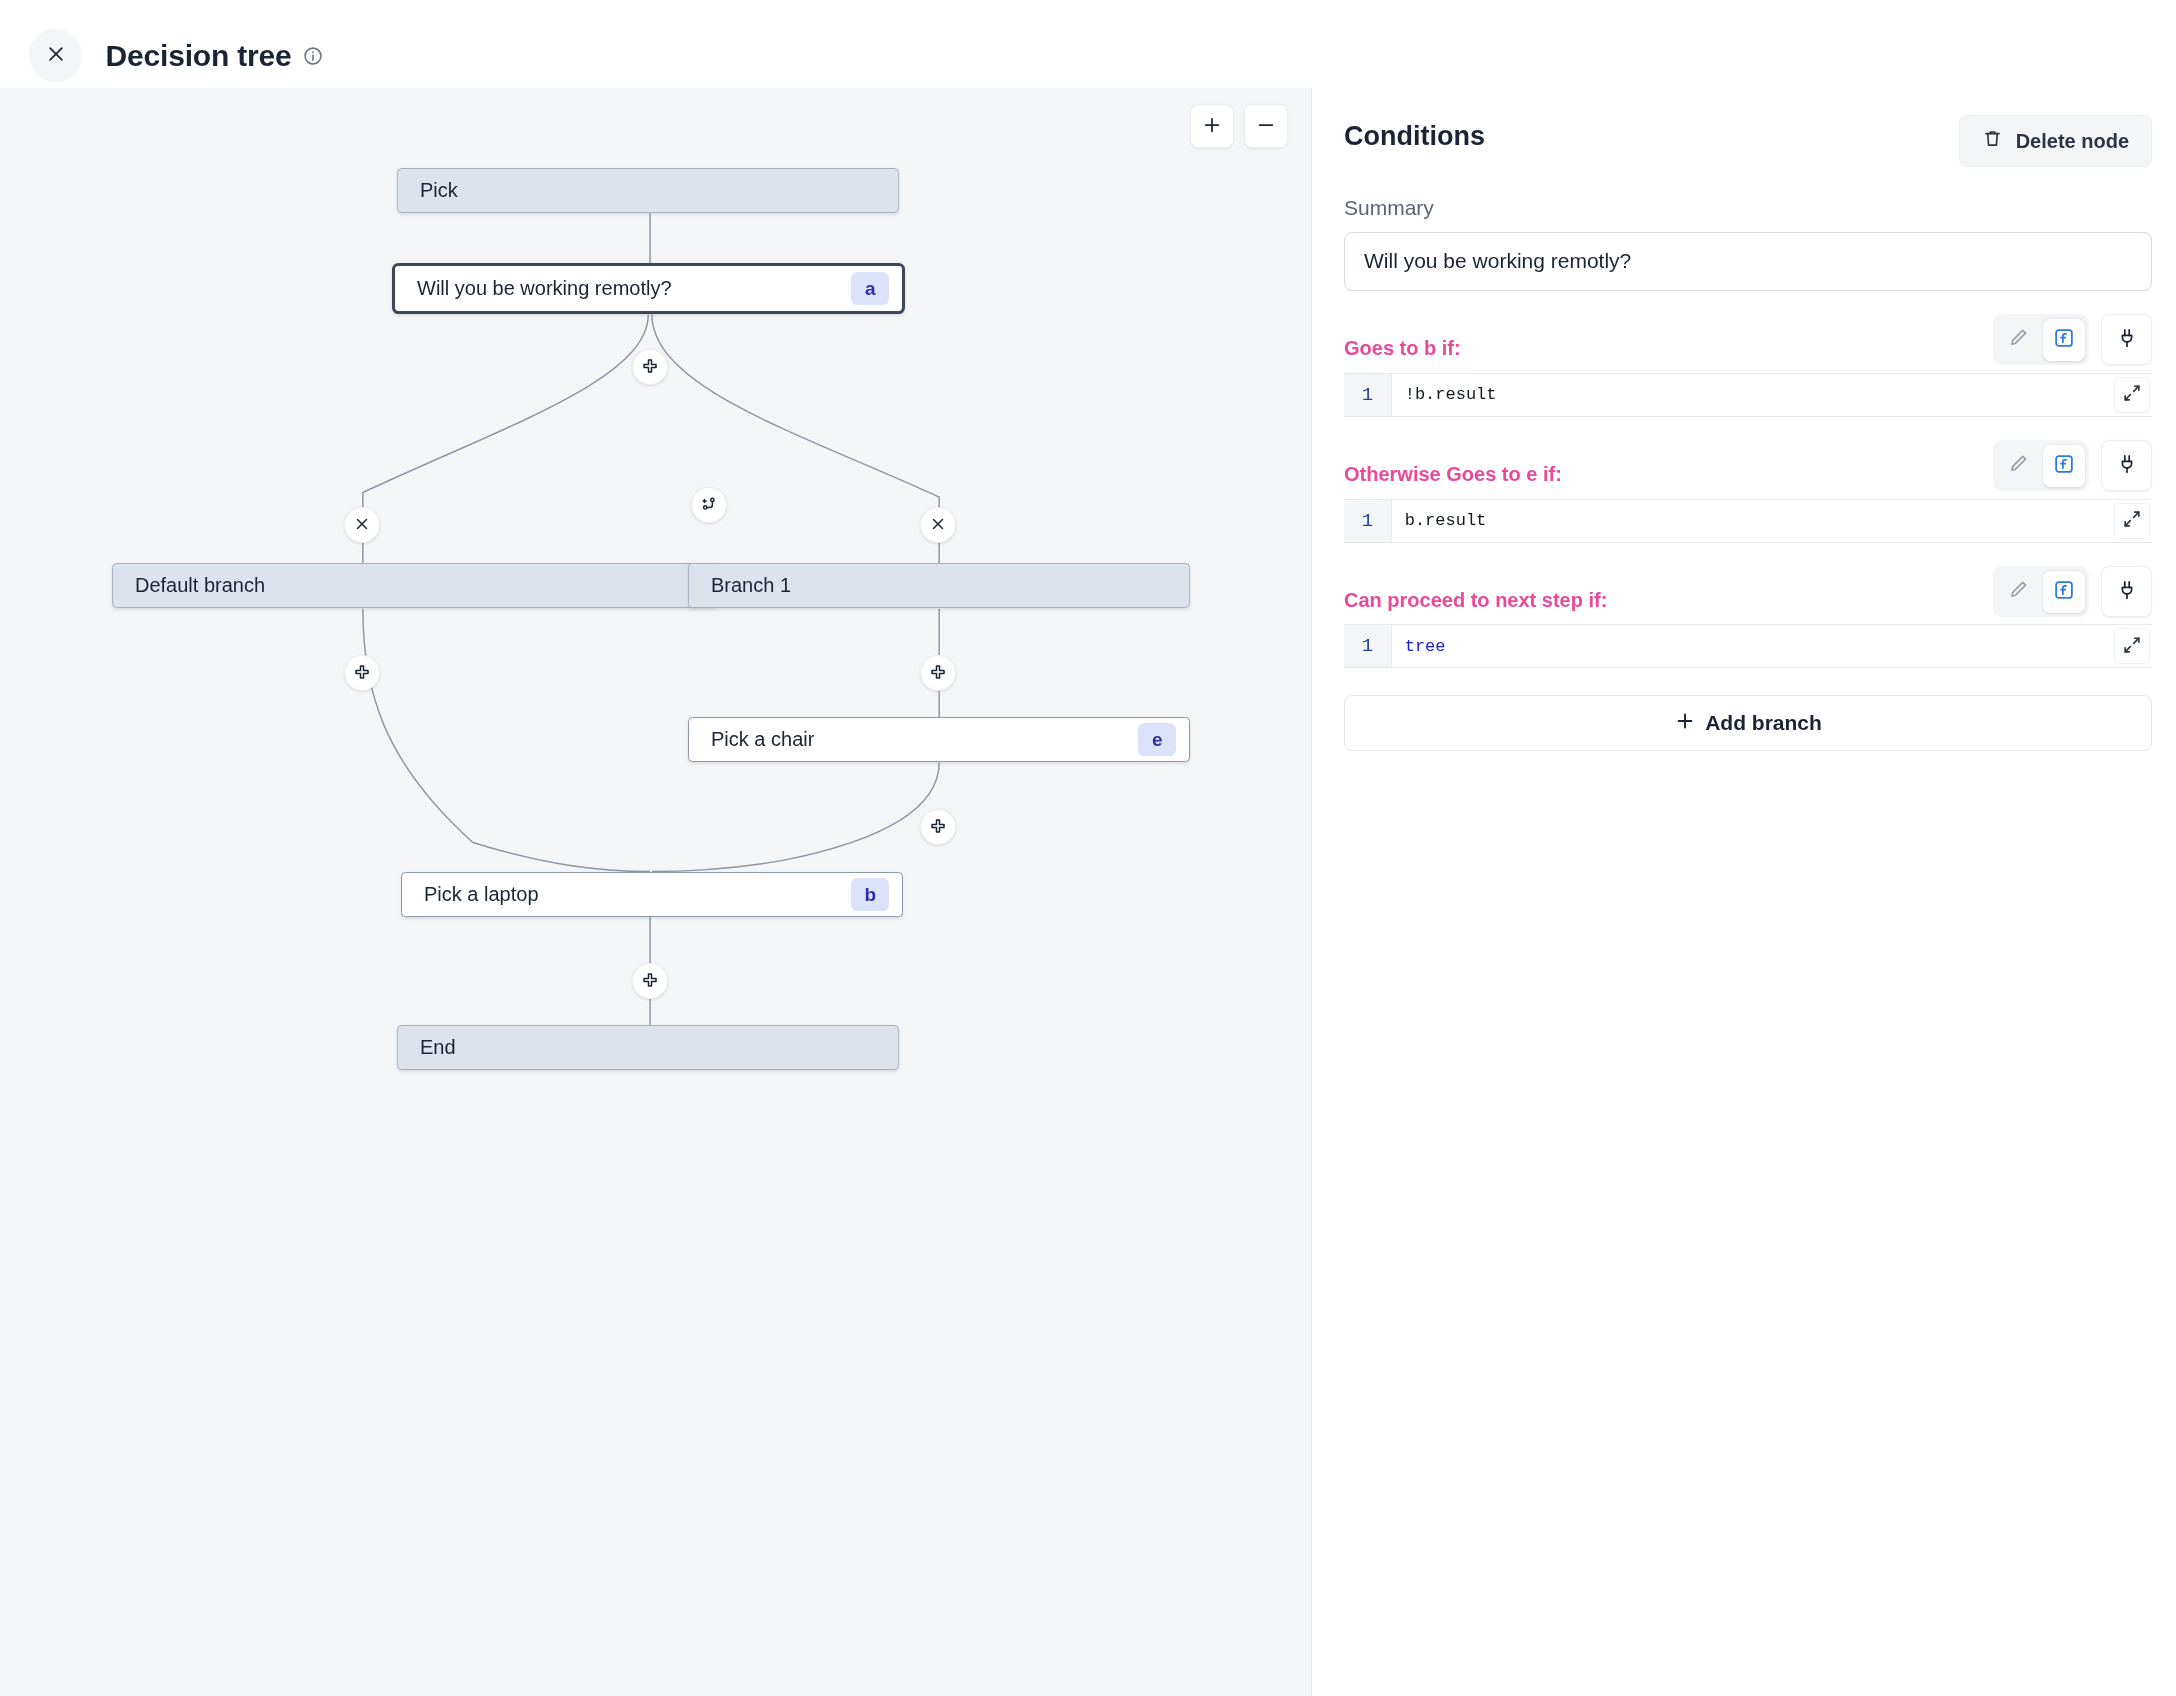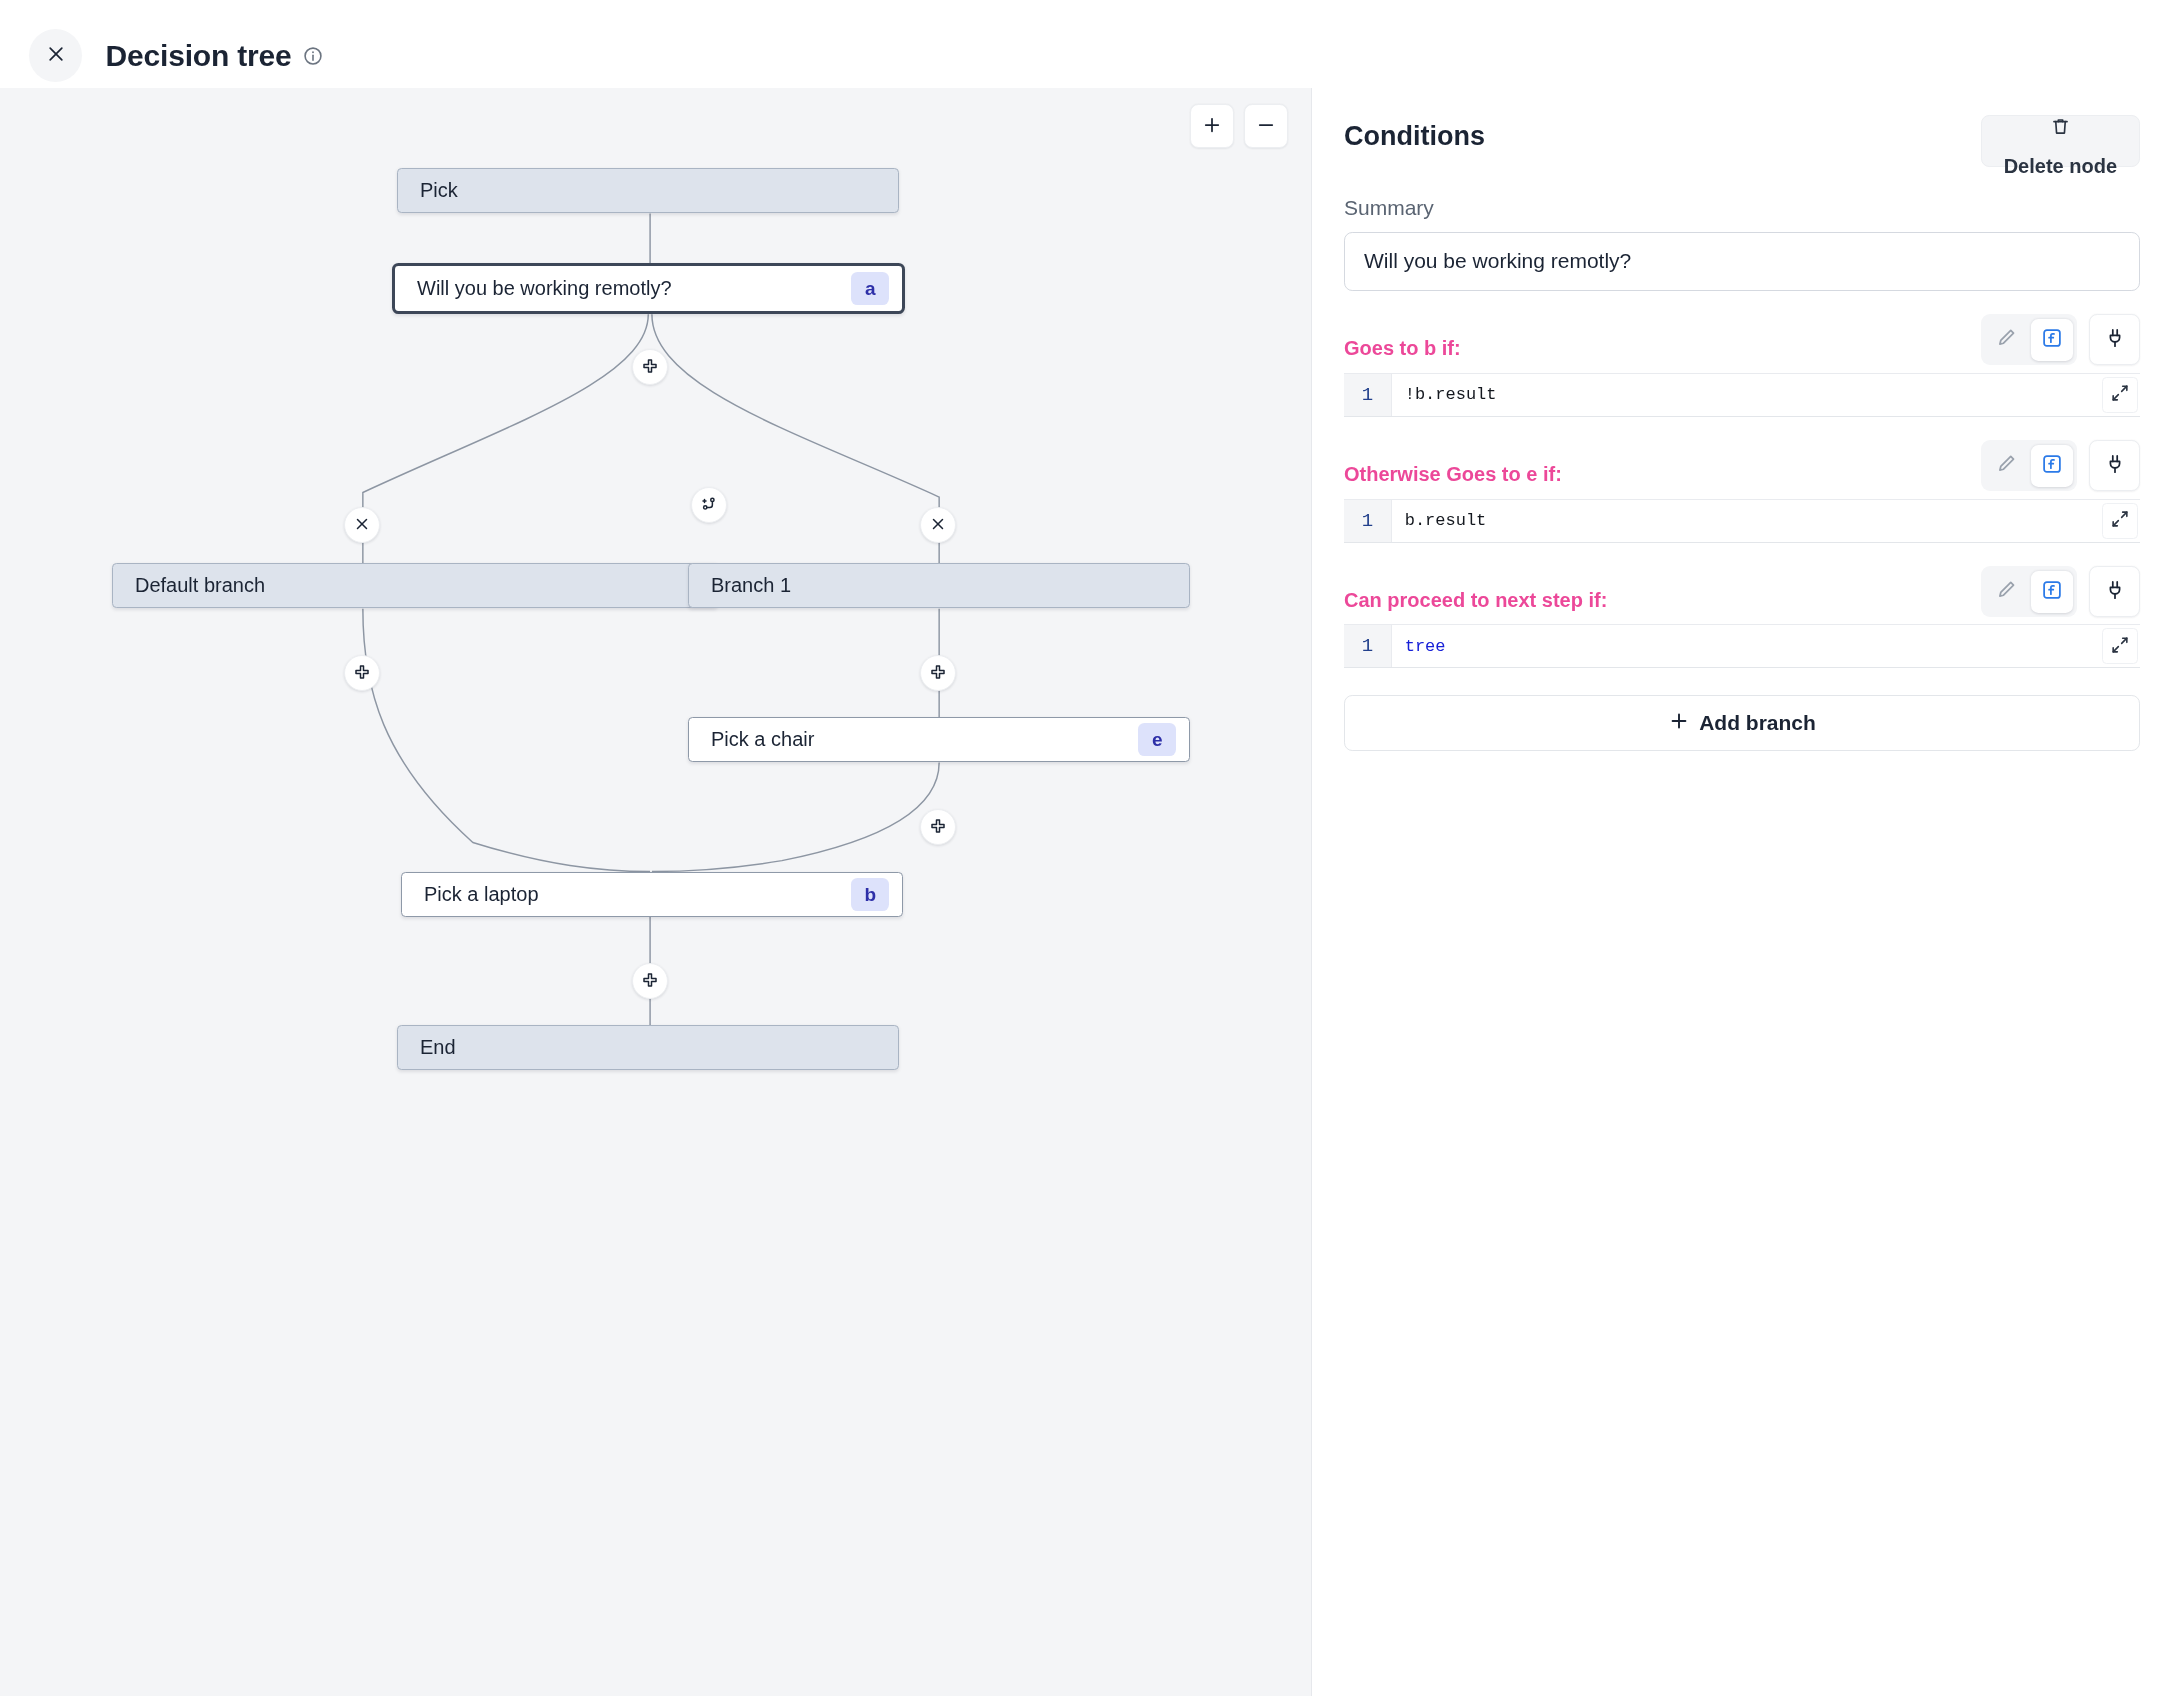--- a/index.html
+++ b/index.html
@@ -45,21 +45,21 @@
     position: relative;
     width: 1312px; height: 1608px;
     background: #f4f5f7;
     border-right: 0.9px solid #e6e8ec;
     overflow: hidden;
   }
   .panel {
     position: relative;
     width: 864px; height: 1608px;
     background: #ffffff;
-    padding: 27px 36px 0 32px;
+    padding: 27px 24px 0 32px;
   }
 
   
   .zoom-controls {
     position: absolute; top: 16.4px; right: 23px;
     display: flex; gap: 10px;
   }
   .zoom-btn {
     width: 44px; height: 44px;
     background: #ffffff; border: 0.9px solid #eceef1;
@@ -133,21 +133,20 @@
     font-size: 27px; font-weight: bold; color: #1b2434;
     margin: 0; padding-top: 5.5px;
   }
   .delete-node-btn {
     display: flex; align-items: center; gap: 12.7px;
     background: #f4f5f7; border: 0.9px solid #eceef1;
     border-radius: 8.2px;
     height: 52px; padding: 0 22px;
     font-size: 20px; font-weight: bold; color: #2b3442;
     cursor: pointer;
-    flex-direction: column;
   }
   .delete-node-btn svg { width: 21px; height: 21px; }
 
   .field-label {
     font-size: 21px; color: #5a6472;
     margin-top: 29px; margin-bottom: 11.8px;
   }
   .summary-input {
     width: 100%; height: 59px;
     border: 0.9px solid #d5d9e0; border-radius: 8.2px;

